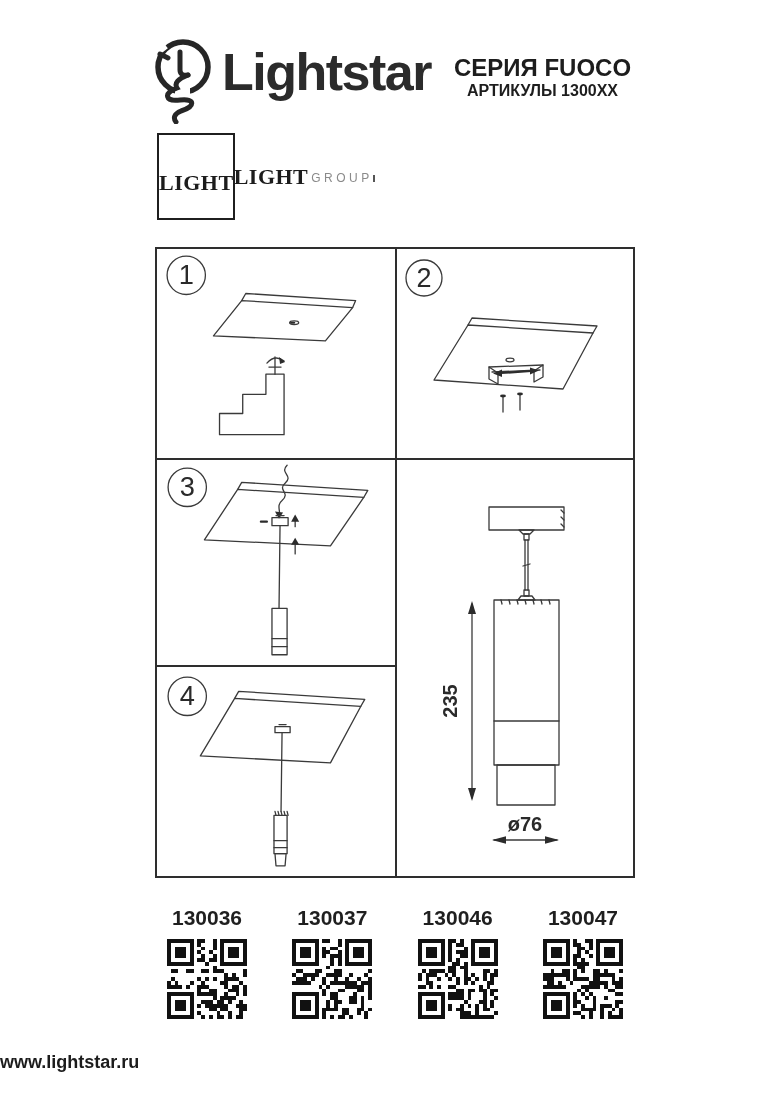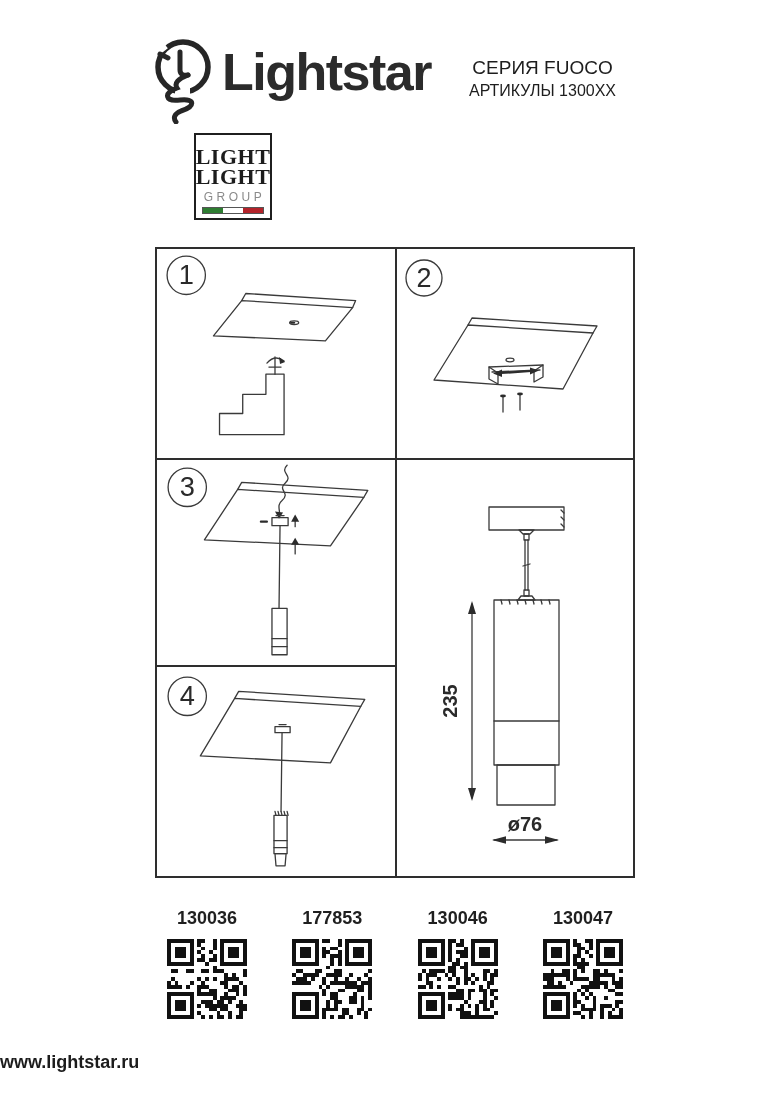--- a/index.html
+++ b/index.html
@@ -7,27 +7,27 @@
     position:relative;width:778px;height:1100px;background:#ffffff;overflow:hidden;
     font-family:"Liberation Sans", sans-serif;color:#222;
   }
   
   .logo-icon{position:absolute;left:150px;top:30px;width:68px;height:94px;}
   .brand{
     position:absolute;left:222px;top:42px;width:230px;height:64px;
     font-size:52px;font-weight:700;letter-spacing:-1.5px;color:#2b2b2b;line-height:60px;
   }
   .series-block{position:absolute;left:440px;top:55px;width:205px;text-align:center;color:#1d1d1d;}
-  .series-line1{font-size:19px;font-weight:400;line-height:25px;}
-  .series-line2{font-size:16px;font-weight:400;line-height:22px;}
+  .series-line1{font-size:24px;font-weight:700;line-height:25px;}
+  .series-line2{font-size:16px;font-weight:700;line-height:22px;}
   
   .badge{
     position:absolute;left:157px;top:133px;width:78px;height:87px;
     border:2px solid #1f1f1f;background:#fff;box-sizing:border-box;
-    display:flex;flex-direction:column;align-items:center;justify-content:flex-start;margin-left:37px;
+    display:flex;flex-direction:row;align-items:center;justify-content:flex-start;
   }
   .badge-word{font-family:"Liberation Serif", serif;font-weight:700;font-size:22px;line-height:20px;color:#1c1c1c;letter-spacing:0.5px;}
   .badge-word.first{margin-top:12px;}
   .badge-group{font-size:12px;letter-spacing:3.5px;color:#8a8a8a;margin-top:3px;margin-left:3px;}
   .badge-flag{display:flex;width:62px;height:7px;border:1px solid #555;box-sizing:border-box;margin-top:3px;}
   .badge-flag span{flex:1;height:100%;}
   .flag-green{background:#2e7d32;}
   .flag-white{background:#ffffff;}
   .flag-red{background:#b3232a;}
   
@@ -47,21 +47,21 @@
   .pd{left:240px;top:211px;width:236px;height:416px;}
   .panel svg{display:block;width:100%;height:100%;}
   .sketch{stroke:#3a3a3a;stroke-width:1.3;fill:none;stroke-linejoin:round;stroke-linecap:round;}
   .sketch-bold{stroke:#2c2c2c;stroke-width:2.2;fill:none;stroke-linecap:round;}
   .fillink{fill:#2c2c2c;stroke:none;}
   .stepnum{font-family:"Liberation Sans", sans-serif;font-size:27px;fill:#2a2a2a;}
   .dimtext{font-family:"Liberation Sans", sans-serif;font-size:20px;font-weight:700;fill:#2a2a2a;}
   
   .qr-row{position:absolute;left:155px;top:905px;width:480px;height:135px;display:flex;justify-content:space-between;}
   .qr-item{width:104px;display:flex;flex-direction:column;align-items:center;}
-  .qr-number{font-size:18px;font-weight:700;color:#1f1f1f;line-height:26px;margin-bottom:8px;}
+  .qr-number{font-size:21px;font-weight:700;color:#1f1f1f;line-height:26px;margin-bottom:8px;}
   .qr-item svg{width:80px;height:80px;}
   
   .footer-url{position:absolute;left:0;top:1052px;width:778px;text-align:left;
               font-size:18px;font-weight:700;color:#1c1c1c;}
 </style>
 </head>
 <body>
 
 <div class="page">
 
@@ -315,21 +315,21 @@
           <rect x="2" y="2" width="3" height="3"></rect>
           <rect x="14" y="0" width="7" height="7"></rect>
           <rect fill="#fff" x="15" y="1" width="5" height="5"></rect>
           <rect x="16" y="2" width="3" height="3"></rect>
           <rect x="0" y="14" width="7" height="7"></rect>
           <rect fill="#fff" x="1" y="15" width="5" height="5"></rect>
           <rect x="2" y="16" width="3" height="3"></rect>
         </svg>
     </div>
     <div class="qr-item">
-      <div class="qr-number">177853</div>
+      <div class="qr-number">130037</div>
       <svg viewBox="0 0 21 21" fill="#111" shape-rendering="crispEdges">
           <rect x="8" y="0" width="1" height="1"></rect>
           <rect x="9" y="0" width="1" height="1"></rect>
           <rect x="12" y="0" width="1" height="1"></rect>
           <rect x="12" y="1" width="1" height="1"></rect>
           <rect x="8" y="2" width="1" height="1"></rect>
           <rect x="10" y="2" width="1" height="1"></rect>
           <rect x="11" y="2" width="1" height="1"></rect>
           <rect x="8" y="3" width="1" height="1"></rect>
           <rect x="9" y="3" width="1" height="1"></rect>

